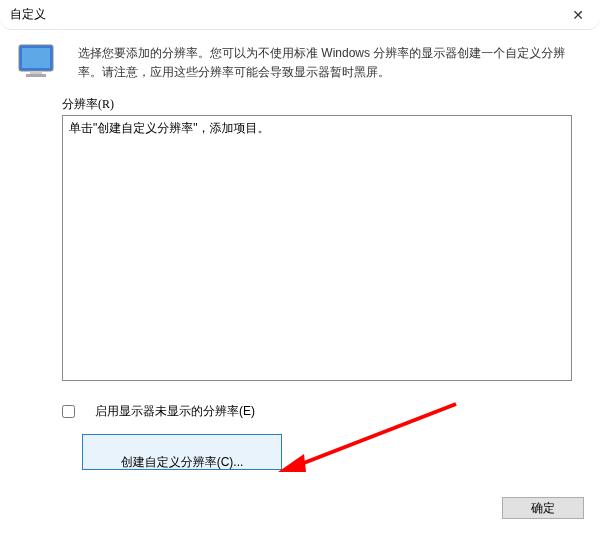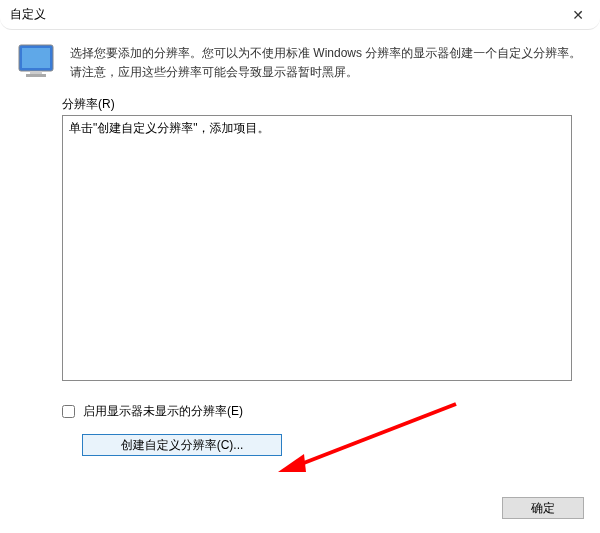--- a/index.html
+++ b/index.html
@@ -34,75 +34,76 @@
       color: #333;
       cursor: default;
     }
     .content {
       padding: 14px 18px 0 18px;
       position: relative;
     }
     .header-row {
       display: flex;
       align-items: flex-start;
-      gap: 16px;
+      gap: 24px;
       margin-bottom: 14px;
     }
     .monitor-icon {
       width: 36px;
       height: 34px;
       flex-shrink: 0;
     }
     .description {
       font-size: 12px;
       color: #333;
       line-height: 1.6;
     }
     .section-label {
       margin-left: 44px;
       font-size: 12px;
       color: #000;
       margin-bottom: 2px;
+      font-family: Liberation Serif, serif;
     }
     .listbox {
       margin-left: 44px;
       width: 510px;
       height: 266px;
       border: 1px solid #8a8a8a;
       background: #fff;
       padding: 4px 6px;
       font-size: 12px;
       color: #000;
     }
     .checkbox-row {
       margin-left: 44px;
       margin-top: 22px;
       display: flex;
       align-items: center;
-      gap: 8px;
+      gap: 20px;
       font-size: 12px;
       color: #000;
     }
     .checkbox-row input[type="checkbox"] {
       width: 13px;
       height: 13px;
     }
     .create-btn {
       margin-left: 64px;
       margin-top: 14px;
       width: 200px;
       height: 22px;
       font-size: 12px;
       background: #e9f3fb;
       border: 1px solid #2a7ec4;
       color: #000;
       cursor: default;
       text-align: center;
       line-height: 20px;
-      padding: 0;
+      padding: 17px;
     }
     .footer {
       position: absolute;
       right: 16px;
       bottom: 14px;
       display: flex;
       gap: 16px;
     }
     .footer button {
       width: 82px;

